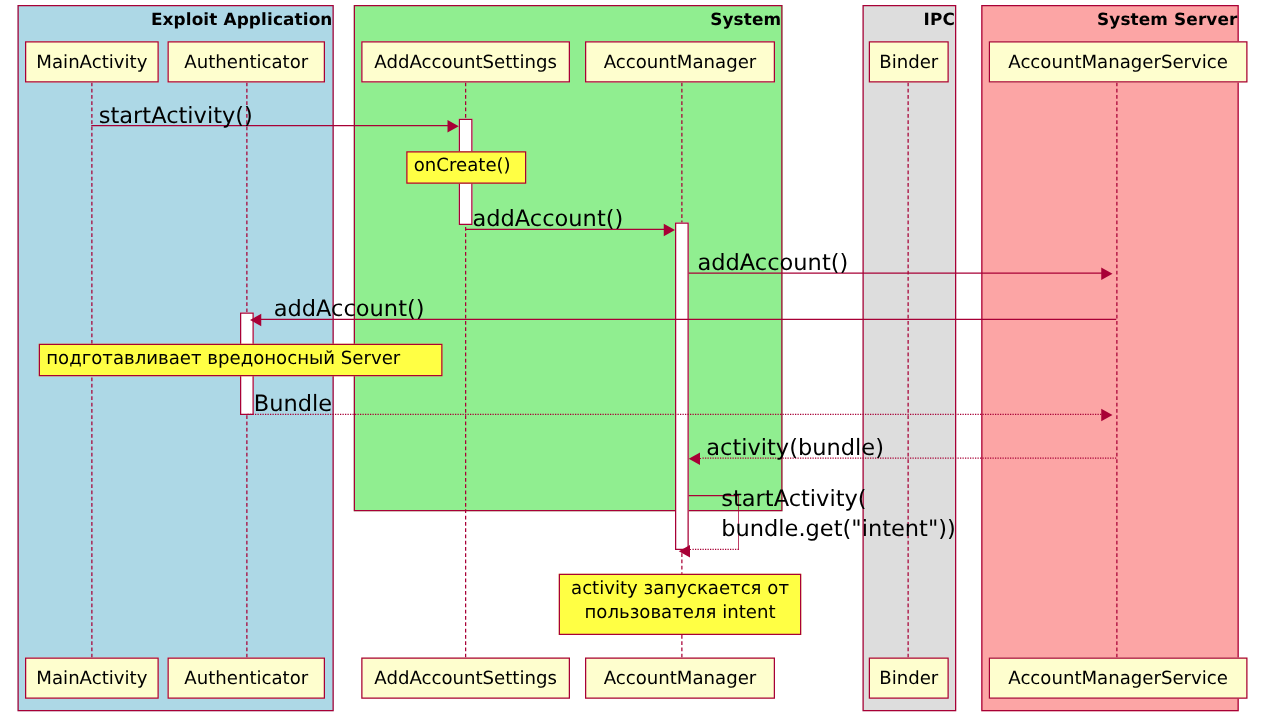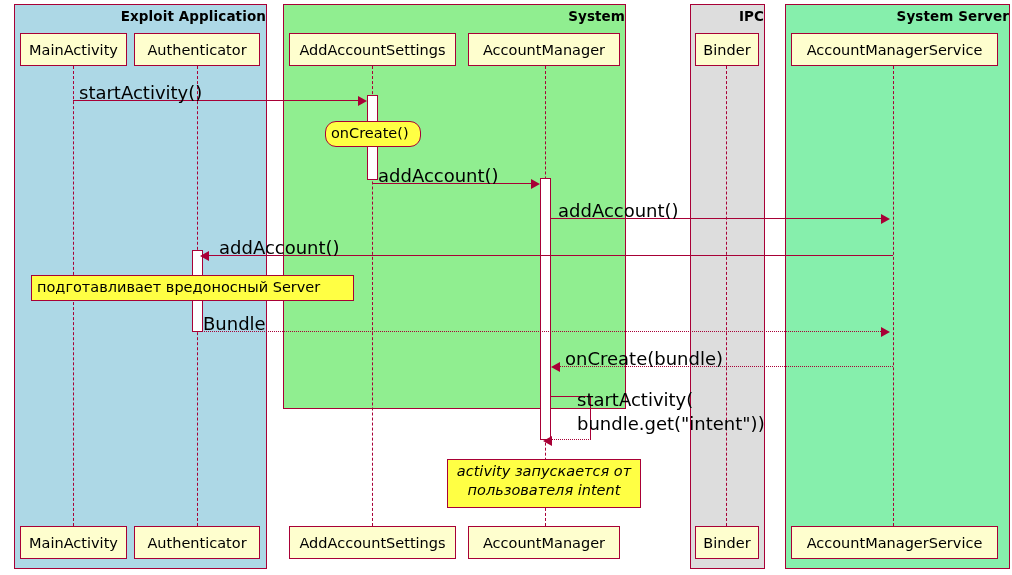--- a/index.html
+++ b/index.html
@@ -37,40 +37,40 @@
 
   
   .self-box{position:absolute;box-sizing:border-box;
     border-top:1.5px solid #a80036;border-right:1.5px solid #a80036;
     border-bottom:1.5px dotted #a80036;}
 
   
   .note{position:absolute;box-sizing:border-box;background:#ffff44;
     border:1.5px solid #a80036;font-size:14.5px;color:#000000;
     padding:2px 5px;line-height:1.28;white-space:pre;text-align:left;}
-  .note.center{text-align:center;font-style:italic;}
+  .note.center{text-align:center;}
 </style>
 </head>
 <body>
 
 <div id="diagram">
 
   <div class="group" style="left:14px;top:4px;width:253px;height:565px;background:#add8e6;">
     <div class="group-title">Exploit Application</div>
   </div>
 
   <div class="group" style="left:283px;top:4px;width:343px;height:405px;background:#90ee90;">
     <div class="group-title">System</div>
   </div>
 
   <div class="group" style="left:690px;top:4px;width:75px;height:565px;background:#dddddd;">
     <div class="group-title">IPC</div>
   </div>
 
-  <div class="group" style="left:785px;top:4px;width:225px;height:565px;background:#86efac;">
+  <div class="group" style="left:785px;top:4px;width:206px;height:565px;background:#fca5a5;">
     <div class="group-title">System Server</div>
   </div>
 
   <div class="lifeline" style="left:73px;top:66px;height:460px;"></div>
   <div class="lifeline" style="left:197px;top:66px;height:460px;"></div>
   <div class="lifeline" style="left:372px;top:66px;height:460px;"></div>
   <div class="lifeline" style="left:545px;top:66px;height:460px;"></div>
   <div class="lifeline" style="left:726px;top:66px;height:460px;"></div>
   <div class="lifeline" style="left:893px;top:66px;height:460px;"></div>
 
@@ -102,29 +102,29 @@
   <div class="msg-label" style="left:219px;top:237px;">addAccount()</div>
 
   <div class="note" style="left:31px;top:275px;width:323px;height:26px;">подготавливает вредоносный Server</div>
 
   <div class="msg-line dotted" style="left:198px;top:331px;width:685px;"></div>
   <div class="arrow-r" style="left:881px;top:326.5px;"></div>
   <div class="msg-label" style="left:203px;top:313px;">Bundle</div>
 
   <div class="msg-line dotted" style="left:559px;top:366px;width:334px;"></div>
   <div class="arrow-l" style="left:551px;top:361.5px;"></div>
-  <div class="msg-label" style="left:565px;top:348px;">onCreate(bundle)</div>
+  <div class="msg-label" style="left:565px;top:348px;">activity(bundle)</div>
 
   <div class="self-box" style="left:551px;top:396px;width:40px;height:44px;"></div>
   <div class="arrow-l" style="left:543px;top:435.5px;"></div>
   <div class="msg-label two" style="left:553px;top:388px;"><span>startActivity(</span><br><span>bundle.get("intent"))</span></div>
 
   <div class="note center" style="left:447px;top:459px;width:194px;height:49px;"><span>activity запускается от</span><br><span>пользователя intent</span></div>
 
-  <div class="note" style="left:325px;top:121px;width:96px;height:26px;border-radius:11px;">onCreate()</div>
+  <div class="note" style="left:325px;top:121px;width:96px;height:26px;">onCreate()</div>
 
   <div class="participant" style="left:20px;top:526px;width:107px;height:33px;">MainActivity</div>
   <div class="participant" style="left:134px;top:526px;width:126px;height:33px;">Authenticator</div>
   <div class="participant" style="left:289px;top:526px;width:167px;height:33px;">AddAccountSettings</div>
   <div class="participant" style="left:468px;top:526px;width:152px;height:33px;">AccountManager</div>
   <div class="participant" style="left:695px;top:526px;width:64px;height:33px;">Binder</div>
   <div class="participant" style="left:791px;top:526px;width:207px;height:33px;">AccountManagerService</div>
 
 </div>
 

